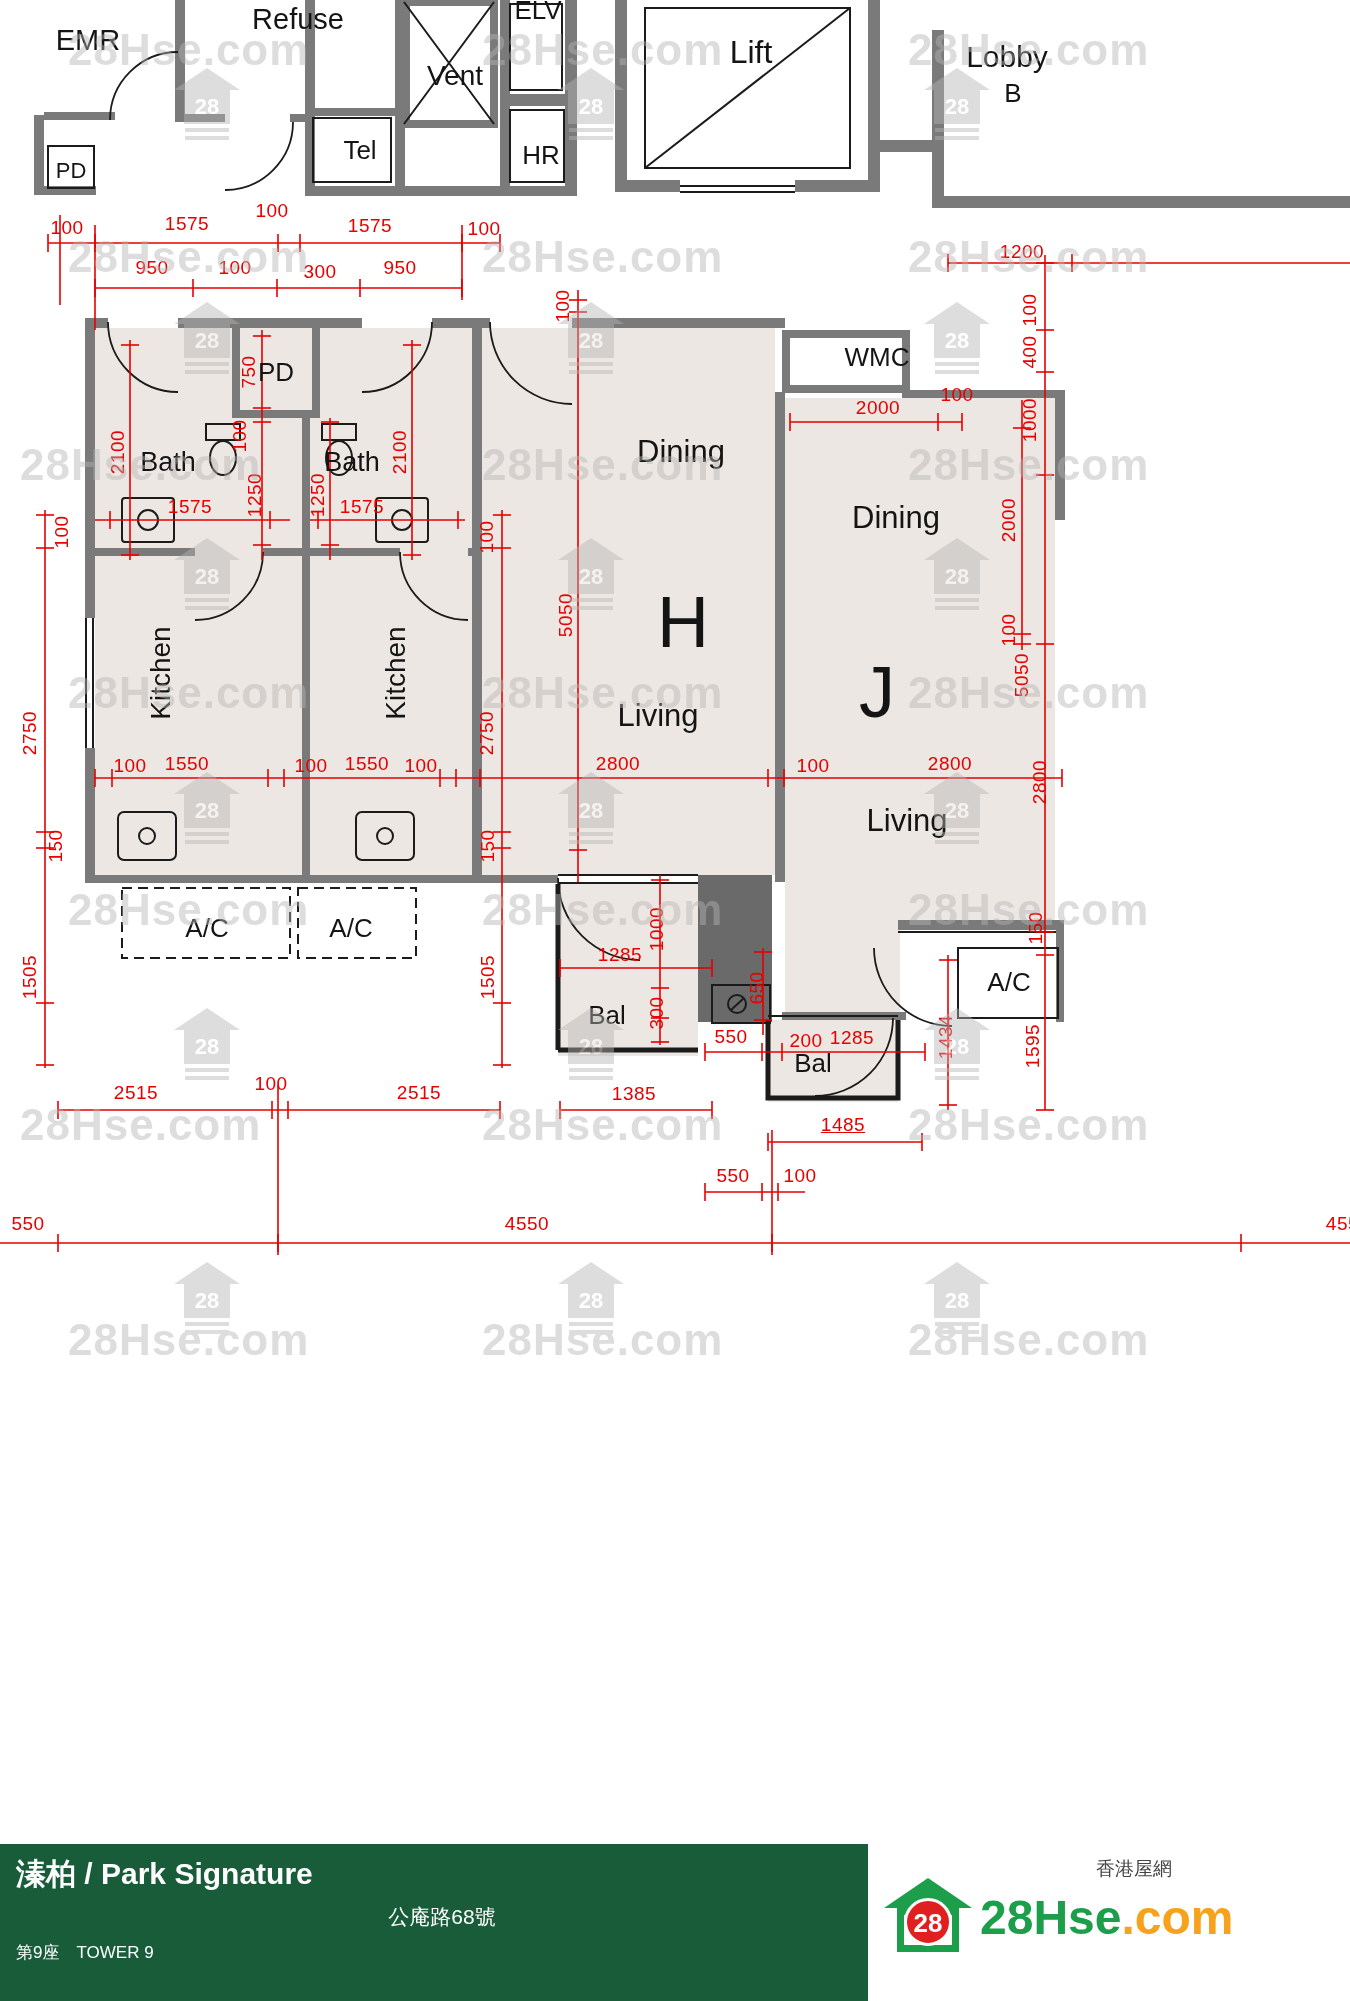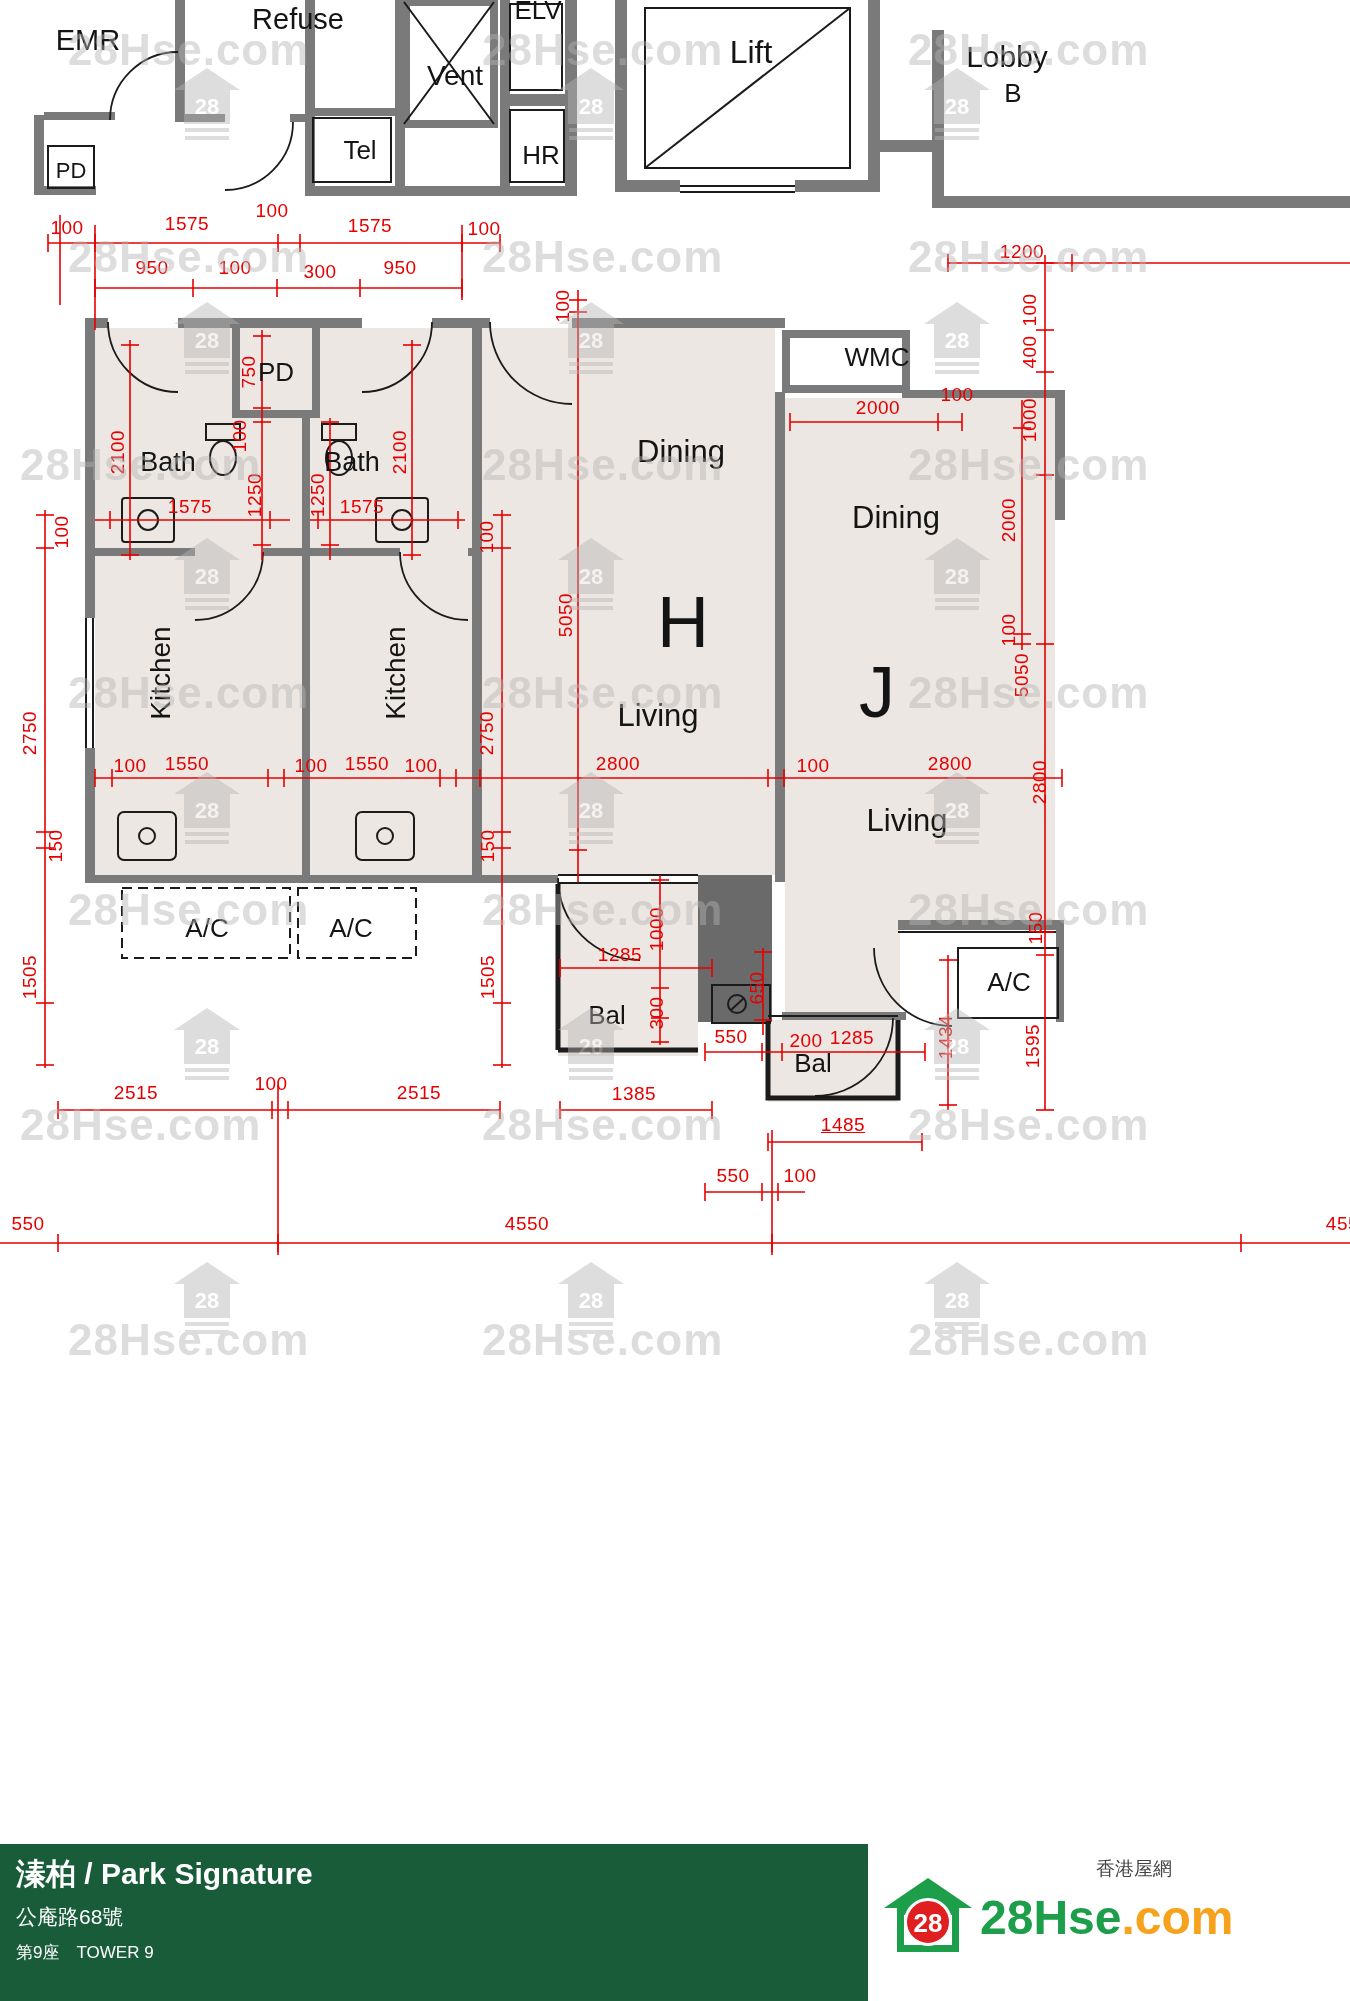--- a/index.html
+++ b/index.html
@@ -18,21 +18,21 @@
   .dim-label.rot{transform:translate(-50%,-50%) rotate(-90deg);}
   #watermark-layer{opacity:.45;}
   .wm-text{position:absolute;font-size:44px;font-weight:bold;color:var(--watermark-gray);letter-spacing:1px;white-space:nowrap;}
   .wm-logo{position:absolute;width:70px;}
   .wm-roof{width:0;margin:0 auto;border-left:33px solid transparent;border-right:33px solid transparent;border-bottom:22px solid var(--watermark-gray);}
   .wm-body{width:46px;height:34px;background:var(--watermark-gray);color:#fff;font-weight:bold;font-size:22px;line-height:34px;text-align:center;margin:0 auto;}
   .wm-lines{width:44px;height:4px;background:var(--watermark-gray);margin:4px auto 0;box-shadow:0 8px 0 var(--watermark-gray);}
   .footer{position:absolute;left:0;top:1844px;width:1350px;height:157px;display:flex;}
   .footer-green{width:868px;box-sizing:border-box;background:var(--banner-green);color:#fff;padding:10px 0 0 16px;}
   .f-title{font-size:30px;font-weight:bold;margin-bottom:8px;}
-  .f-addr{font-size:21px;margin-bottom:10px;}
+  .f-addr{font-size:21px;margin-bottom:10px;text-align:center;}
   .f-tower{font-size:17px;margin-bottom:8px;}
   .f-area{font-size:17px;}
   .footer-white{flex:1;background:#fff;position:relative;}
   .site-name{position:absolute;left:228px;top:12px;font-size:19px;color:#444;}
   .logo-row{position:absolute;left:16px;top:34px;display:flex;align-items:center;}
   .logo-house{position:relative;width:88px;height:78px;margin-right:8px;}
   .lh-roof{width:0;margin:0 auto;border-left:44px solid transparent;border-right:44px solid transparent;border-bottom:30px solid var(--logo-green);}
   .lh-body{width:62px;height:44px;border:7px solid var(--logo-green);background:#fff;margin:0 auto;box-sizing:border-box;}
   .lh-badge{position:absolute;left:50%;top:20px;transform:translateX(-50%);width:48px;height:48px;border-radius:50%;
     background:var(--logo-red);border:3px solid #fff;color:#fff;font-size:26px;font-weight:bold;line-height:44px;text-align:center;box-sizing:border-box;}

